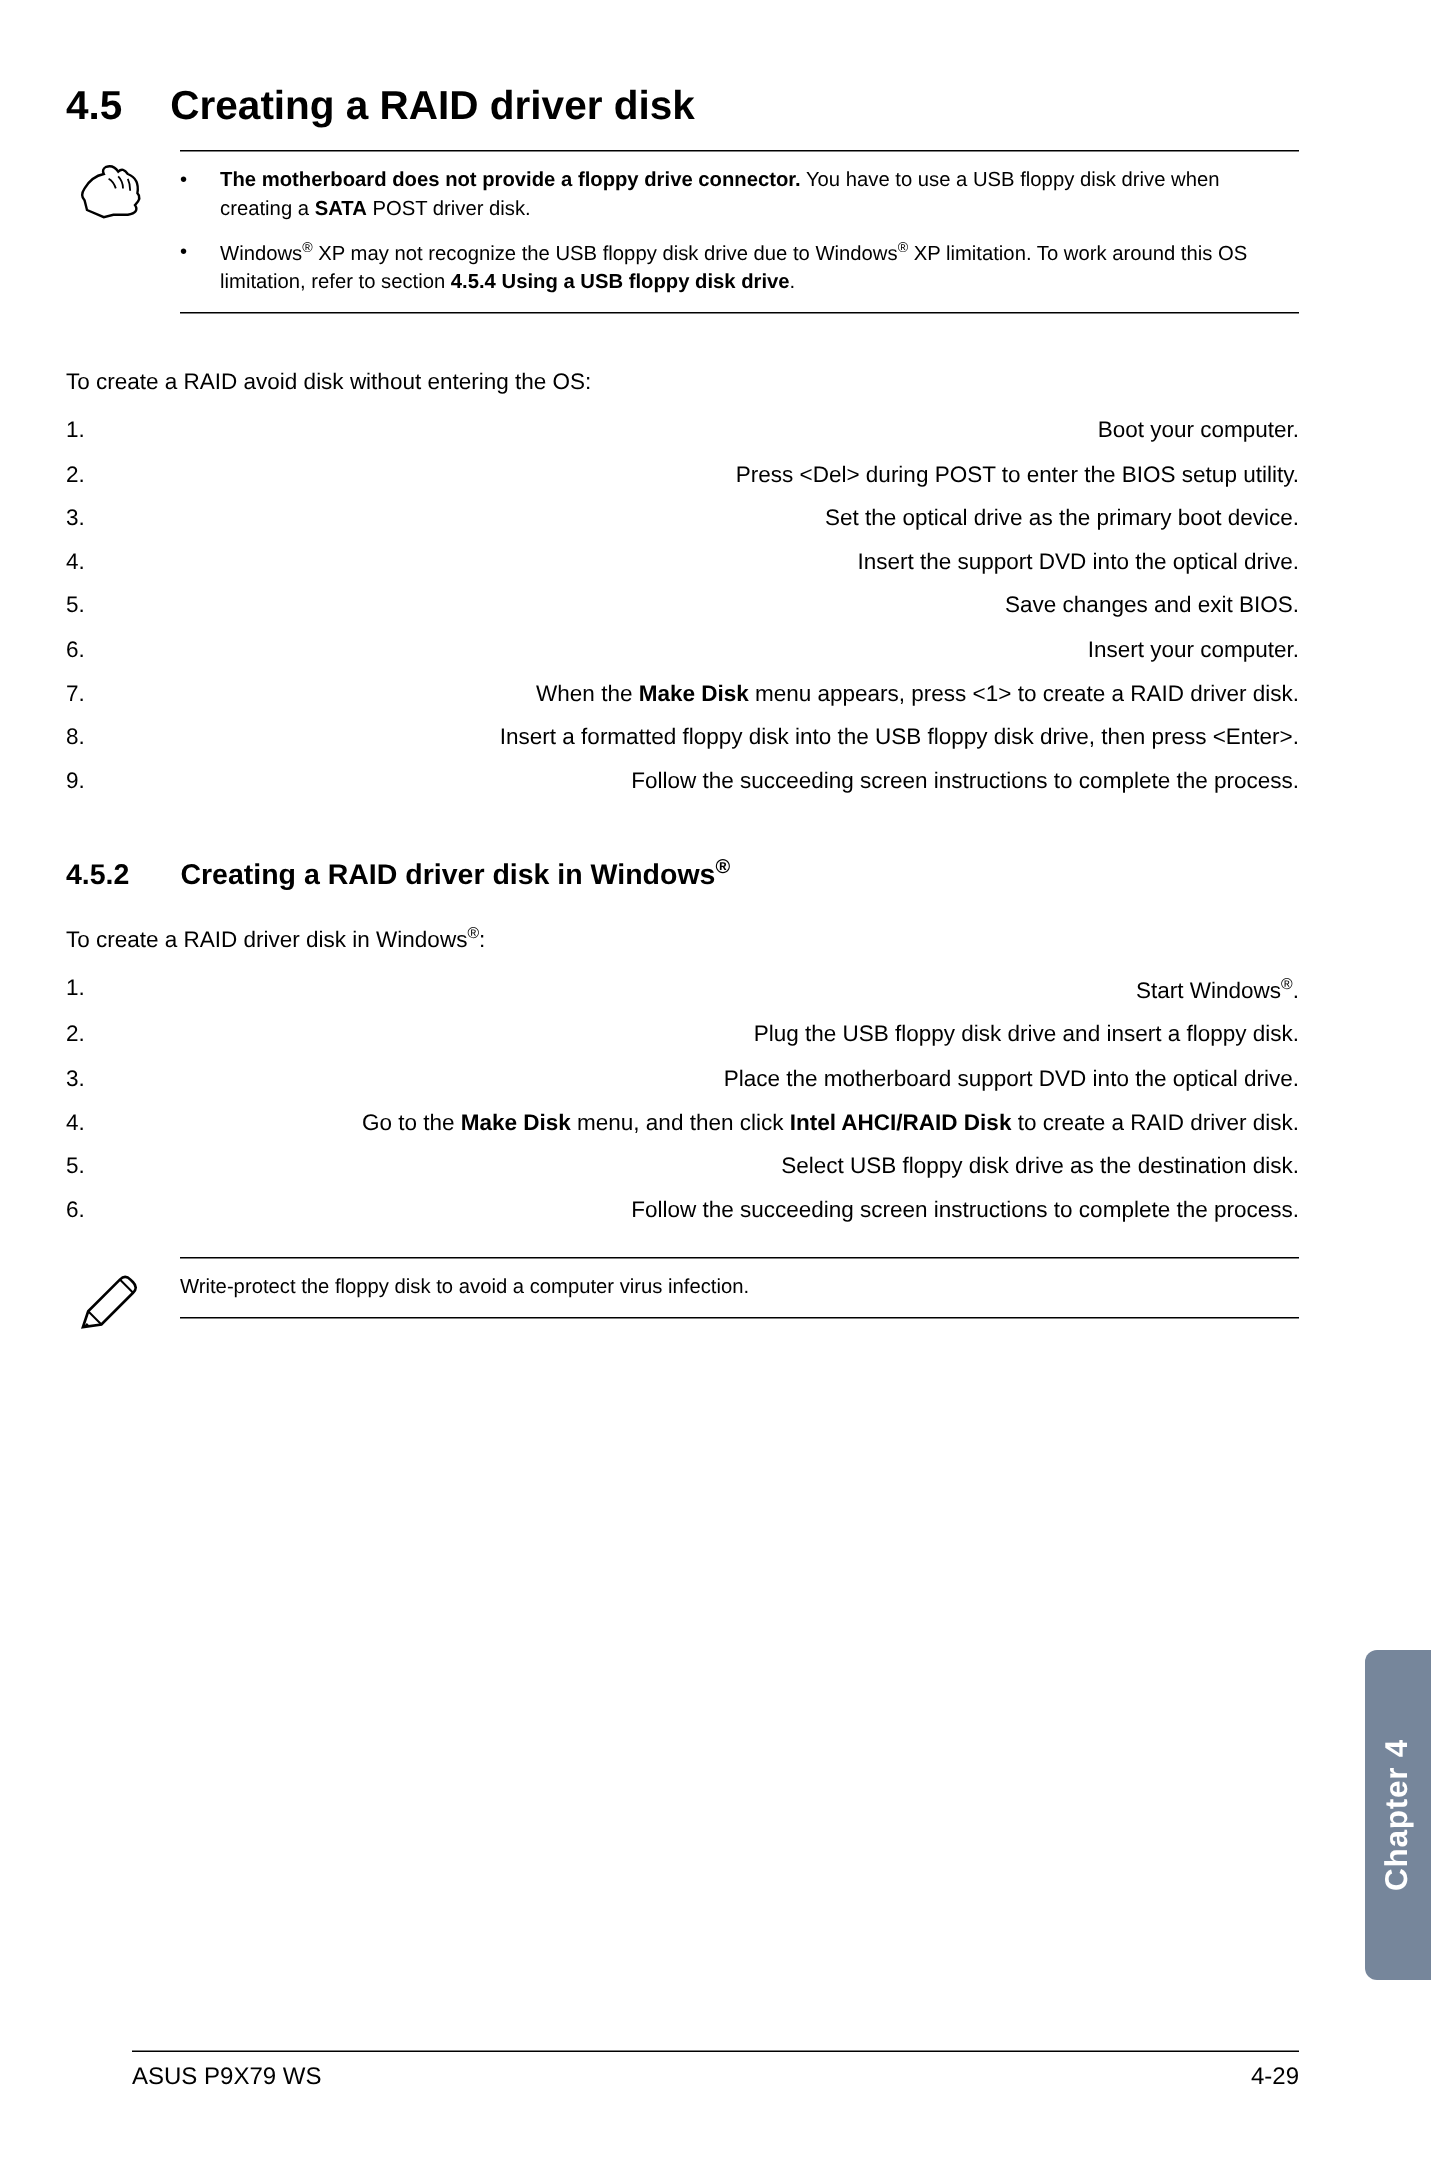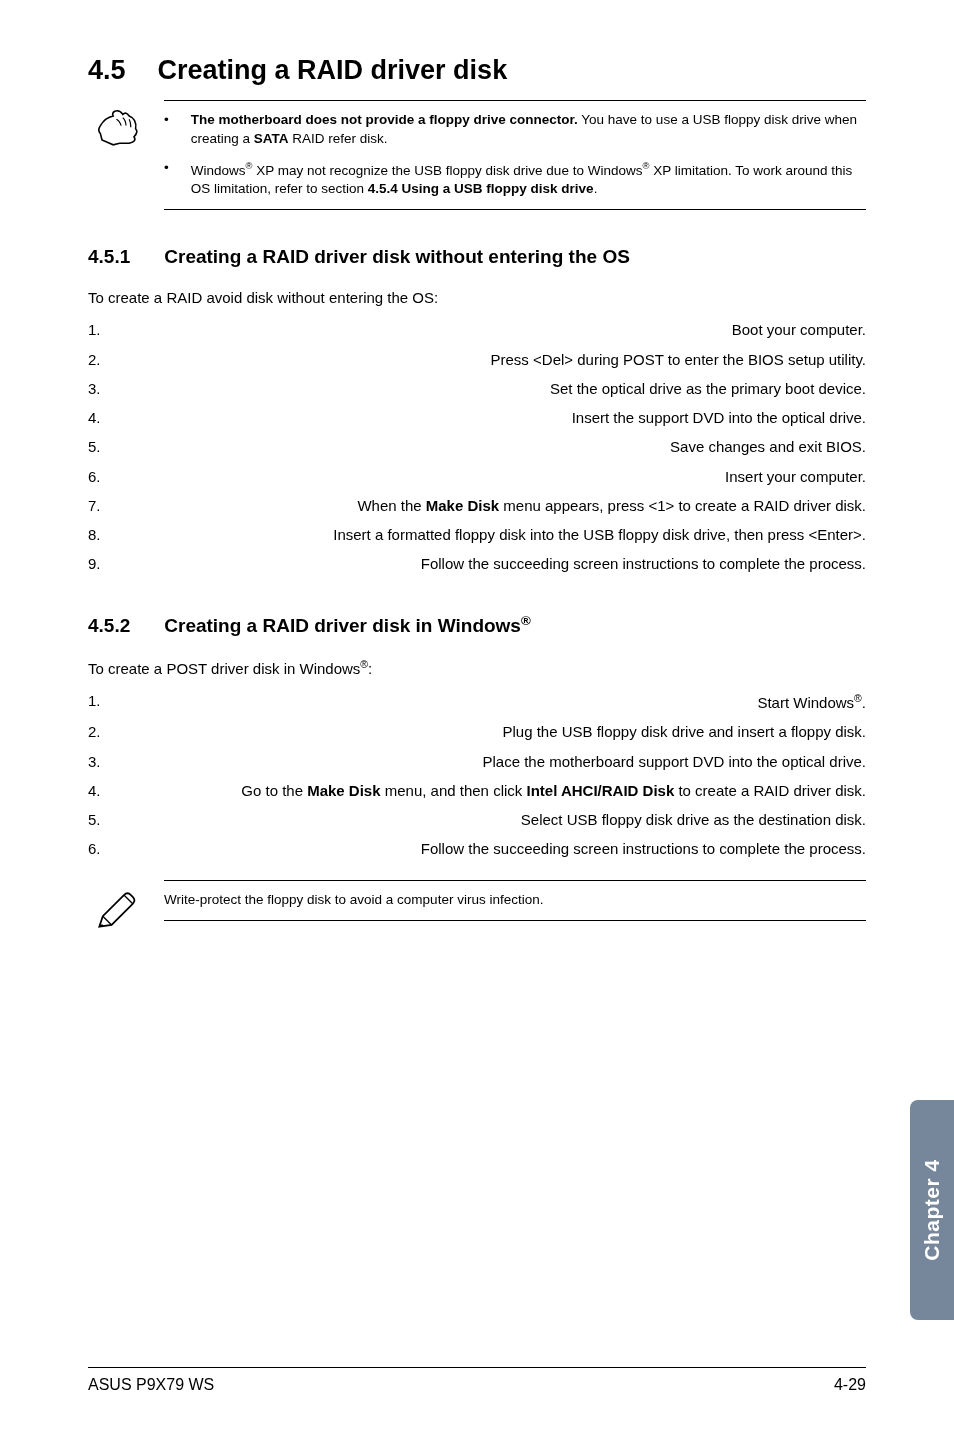--- a/index.html
+++ b/index.html
@@ -5,21 +5,21 @@
   * { box-sizing: border-box; margin: 0; padding: 0; }
   html, body {
     width: 954px;
     background: #fff;
     font-family: Arial, Helvetica, sans-serif;
     color: #000;
   }
   .page {
     width: 954px;
     min-height: 1438px;
-    padding: 55px 88px 40px 88px;
+    padding: 55px 88px 40px 44px;
     position: relative;
   }
   h1.sec-title {
     font-size: 27px;
     font-weight: bold;
     margin-bottom: 14px;
   }
   h1.sec-title .num { display: inline-block; margin-right: 32px; }
   p.intro {
     font-size: 15px;
@@ -118,35 +118,32 @@
     <div class="note-icon">
       <svg viewBox="0 0 60 50">
         <path d="M8 32 Q4 28 8 22 Q14 12 24 10 Q22 6 26 4 Q32 2 36 8 Q40 4 44 10 Q54 14 52 26 Q56 30 50 36 Q54 42 44 44 L32 44 L24 46 L10 40 Z" fill="none" stroke="#000" stroke-width="2"></path>
         <path d="M28 14 Q32 16 34 22 M36 12 Q40 16 40 22 M44 14 Q46 18 46 24" fill="none" stroke="#000" stroke-width="1.5"></path>
       </svg>
     </div>
     <div class="note-body">
       <div class="bulleted">
         <span class="bullet-mark">•</span>
         <span>
-          <span class="bold">The motherboard does not provide a floppy drive connector.</span><span> You have to use a USB floppy disk drive when creating a </span><span class="bold">SATA</span><span> RAID refer disk.</span>
+          <span class="bold">The motherboard does not provide a floppy drive connector.</span><span> You have to use a USB floppy disk drive when creating a </span><span class="bold">SATA</span><span> POST driver disk.</span>
         </span>
       </div>
       <div class="bulleted">
         <span class="bullet-mark">•</span>
         <span>
           <span>Windows</span><sup>®</sup><span> XP may not recognize the USB floppy disk drive due to Windows</span><sup>®</sup><span> XP limitation. To work around this OS limitation, refer to section </span><span class="bold">4.5.4 Using a USB floppy disk drive</span><span>.</span>
         </span>
       </div>
     </div>
   </div>
 
-  <h2 class="subsec">
-    <span class="num">4.5.1</span><span>Creating a RAID driver disk without entering the OS</span>
-  </h2>
 
   <p class="intro" style="margin-bottom:12px;">To create a RAID avoid disk without entering the OS:</p>
 
   <div class="ol-item">
       <span class="n">1.</span>
       <span class="t">Boot your computer.</span>
     </div>
   <div class="ol-item">
       <span class="n">2.</span>
       <span class="t">Press &lt;Del&gt; during POST to enter the BIOS setup utility.</span>
@@ -178,21 +175,21 @@
   <div class="ol-item">
       <span class="n">9.</span>
       <span class="t">Follow the succeeding screen instructions to complete the process.</span>
     </div>
 
   <h2 class="subsec" style="margin-top:38px;">
     <span class="num">4.5.2</span><span>Creating a RAID driver disk in Windows</span><sup>®</sup>
   </h2>
 
   <p class="intro" style="margin-bottom:12px;">
-    <span>To create a POST driver disk in Windows</span><sup>®</sup><span>:</span>
+    <span>To create a RAID driver disk in Windows</span><sup>®</sup><span>:</span>
   </p>
 
   <div class="ol-item">
       <span class="n">1.</span>
       <span class="t"><span>Start Windows</span><sup>®</sup><span>.</span></span>
     </div>
   <div class="ol-item">
       <span class="n">2.</span>
       <span class="t">Plug the USB floppy disk drive and insert a floppy disk.</span>
     </div>

